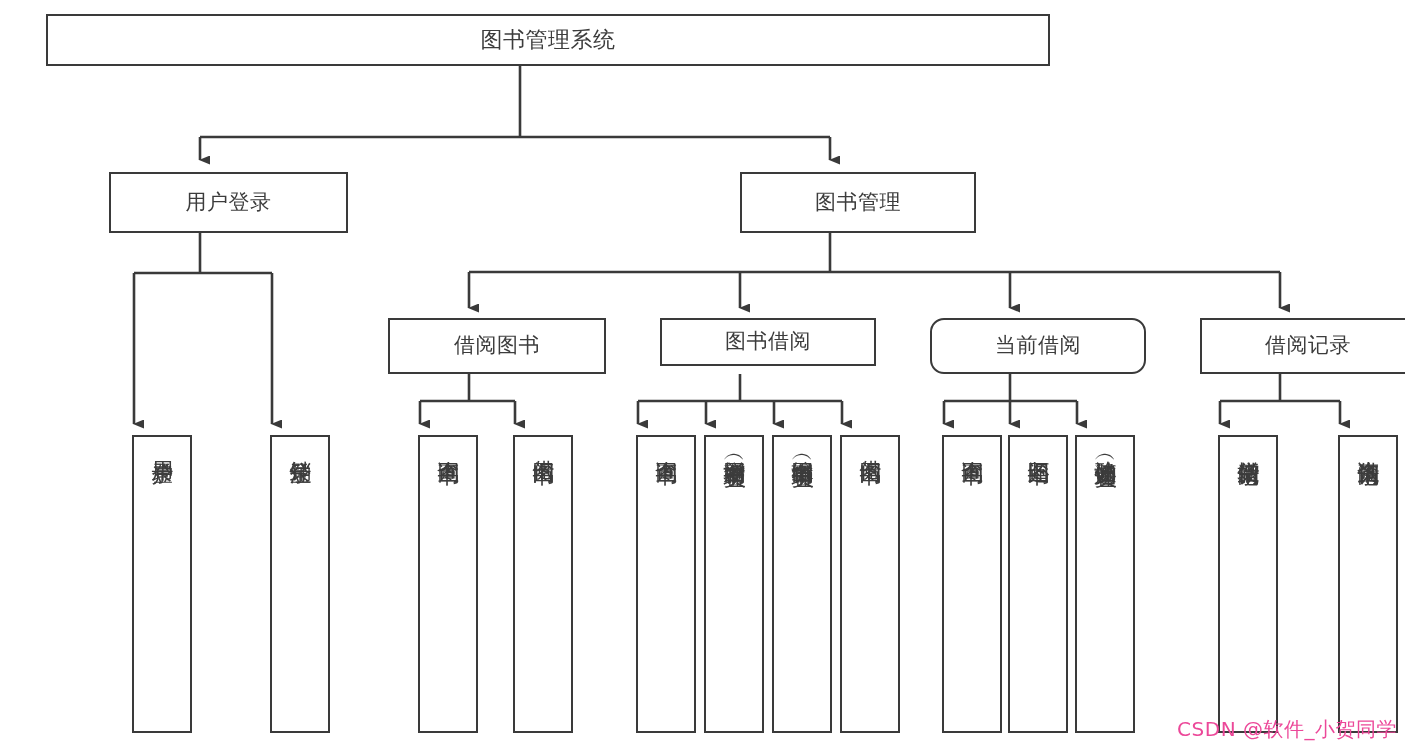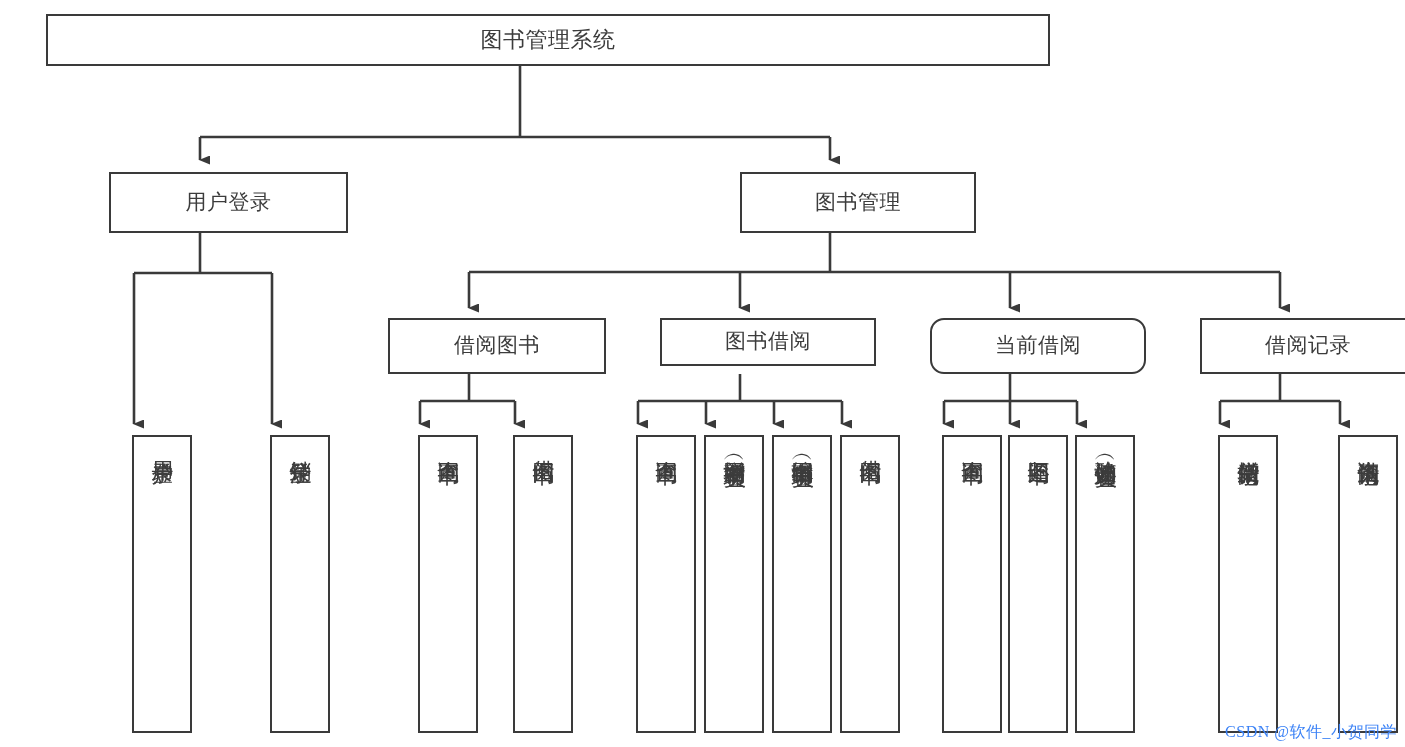--- a/index.html
+++ b/index.html
@@ -55,26 +55,25 @@
     text-orientation: upright;
     font-size: 22px;
     line-height: 1.22;
     letter-spacing: 1px;
     white-space: nowrap;
   }
   #watermark {
     position: absolute;
     right: 8px;
     bottom: 4px;
-    color: #3b82f6;
-    font-size: 16px;
+    color: #ec4899;
+    font-size: 20px;
     letter-spacing: 0.5px;
     z-index: 3;
     white-space: nowrap;
-    font-family: Liberation Serif, serif;
   }
 </style>
 </head>
 <body>
 
 <div id="diagram-canvas">
 
   <svg id="edge-layer" viewBox="0 0 1405 747" xmlns="http://www.w3.org/2000/svg">
     <defs>
       <marker id="arrowhead" markerWidth="9" markerHeight="11" refX="4.5" refY="10" orient="auto" markerUnits="userSpaceOnUse">

